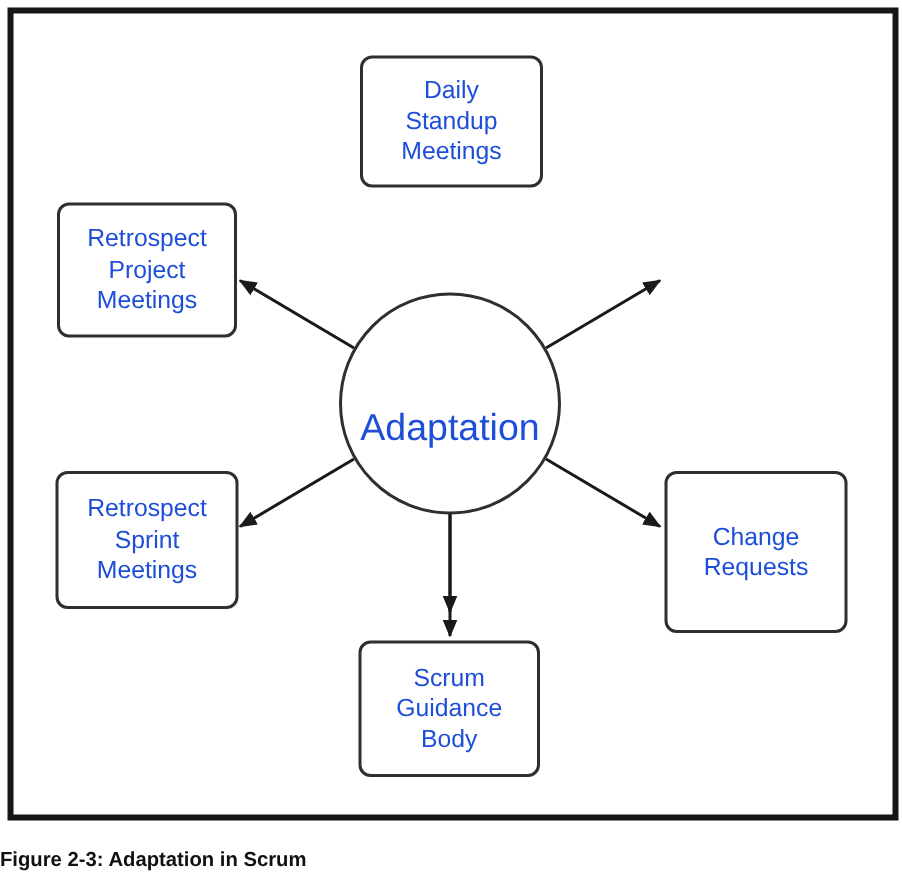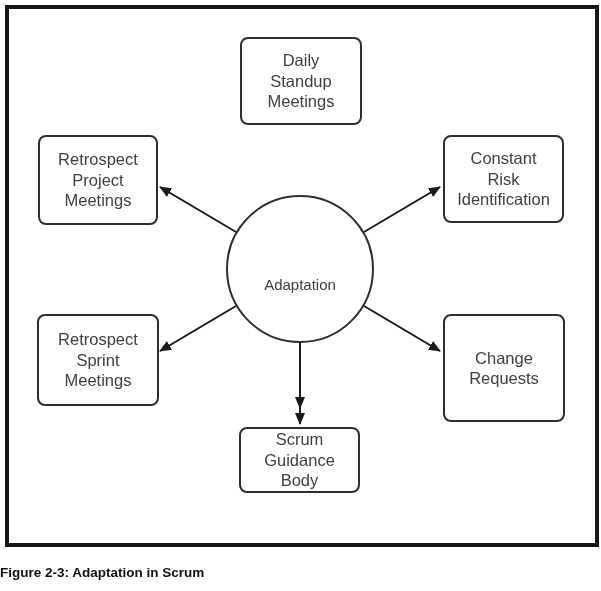--- a/index.html
+++ b/index.html
@@ -40,43 +40,43 @@
     border: 2px solid #2f2f2f;
     display: flex;
     align-items: center;
     justify-content: center;
     text-align: center;
     box-sizing: border-box;
   }
   .node .label {
     font-size: 16.5px;
     line-height: 20.5px;
-    color: #404040;
+    color: #1d4ed8;
     white-space: pre-line;
   }
   .box {
     border-radius: 8px;
   }
   .circle {
     left: 226px;
     top: 195px;
     width: 148px;
     height: 148px;
     border-radius: 50%;
   }
   .circle .label {
-    font-size: 15px;
+    font-size: 25px;
     margin-top: 32px;
   }
   .pos-top          { left: 240px; top: 37px;  width: 122px; height: 88px; }
   .pos-top-left     { left: 38px;  top: 135px; width: 120px; height: 90px; }
   .pos-top-right    { left: 443px; top: 135px; width: 121px; height: 88px; }
   .pos-bottom-left  { left: 37px;  top: 314px; width: 122px; height: 92px; }
   .pos-bottom-right { left: 443px; top: 314px; width: 122px; height: 108px; }
-  .pos-bottom       { left: 239px; top: 427px; width: 121px; height: 66px; }
+  .pos-bottom       { left: 239px; top: 427px; width: 121px; height: 91px; }
   .caption {
     position: absolute;
     left: 0;
     top: 565px;
     width: 601px;
     text-align: left;
     font-size: 13.5px;
     font-weight: bold;
     color: #111111;
     z-index: 2;
@@ -106,25 +106,20 @@
   <div class="node circle">
     <span class="label">Adaptation</span>
   </div>
 
   <div class="node box pos-top">
     <span class="label">Daily
 Standup
 Meetings</span>
   </div>
 
-  <div class="node box pos-top-right">
-    <span class="label">Constant
-Risk
-Identification</span>
-  </div>
 
   <div class="node box pos-bottom-right">
     <span class="label">Change
 Requests</span>
   </div>
 
   <div class="node box pos-bottom">
     <span class="label">Scrum
 Guidance
 Body</span>

